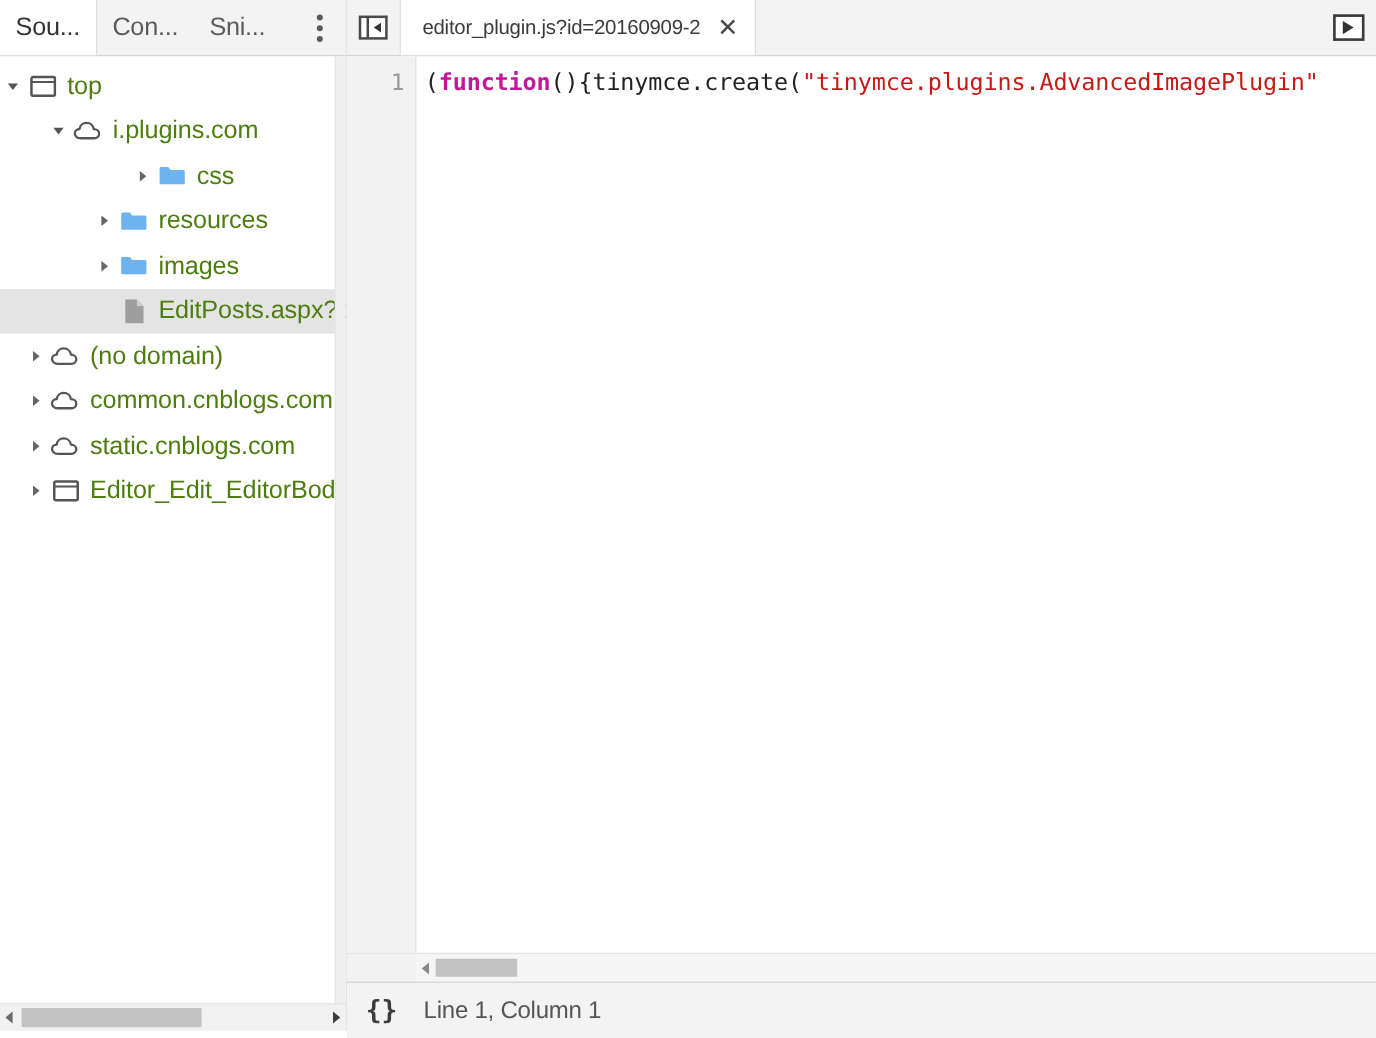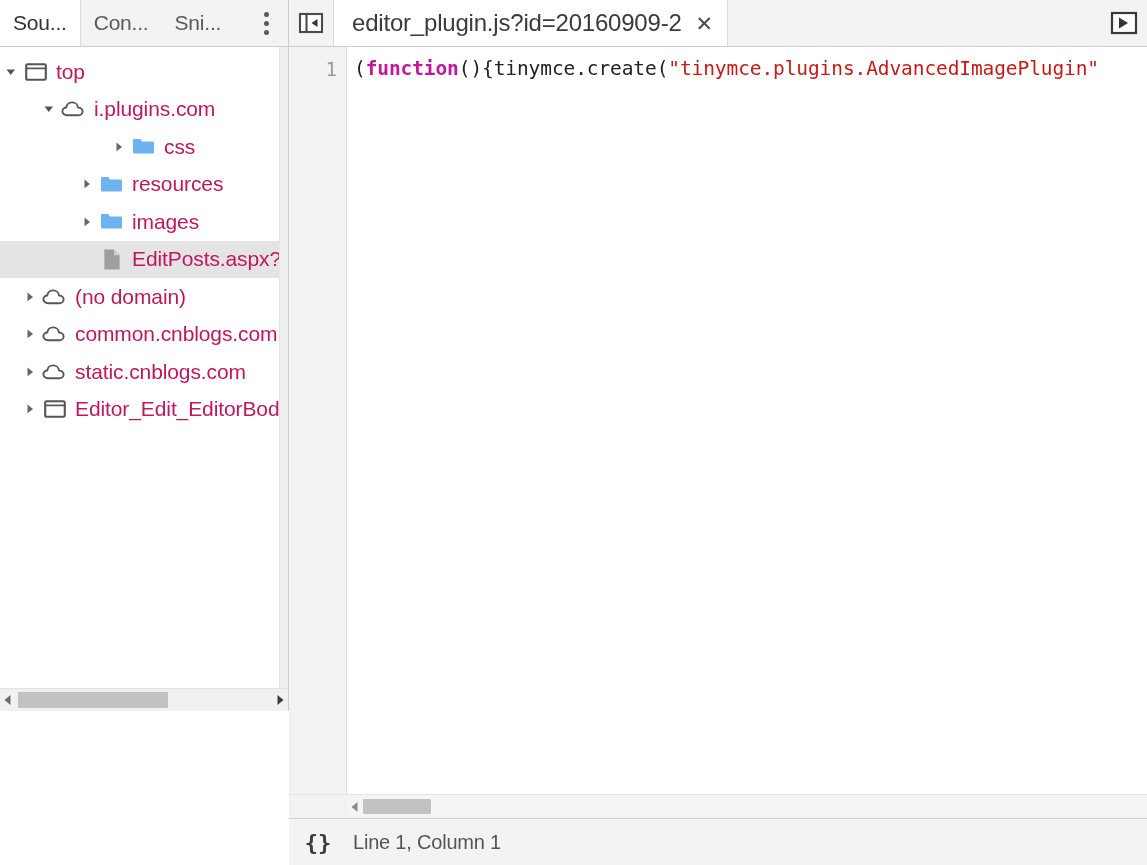--- a/index.html
+++ b/index.html
@@ -18,21 +18,21 @@
     width: 1147px;
     height: 865px;
     display: flex;
     flex-direction: row;
   }
 
   
   .sidebar {
     position: relative;
     width: 289px;
-    height: 711px;
+    height: 859px;
     background: #ffffff;
     box-sizing: border-box;
     border-right: 1px solid #cdcdcd;
     display: flex;
     flex-direction: column;
     flex: 0 0 289px;
   }
 
   .sidebar-tabbar {
     position: relative;
@@ -121,21 +121,21 @@
     flex: 0 0 auto;
     width: 27px;
     display: flex;
     align-items: center;
     justify-content: center;
   }
   .node-icon svg { display: block; }
 
   .node-label {
     font-size: 21px;
-    color: #be185d;
+    color: #4d7c0f;
     letter-spacing: -0.1px;
     padding-left: 7px;
     overflow: hidden;
   }
 
   
   .sb-hscroll {
     position: relative;
     height: 22px;
     flex: 0 0 22px;
@@ -215,21 +215,21 @@
     display: flex;
     align-items: center;
     background: #ffffff;
     border-left: 1px solid #dcdcdc;
     border-right: 1px solid #dcdcdc;
     padding: 0 14px 0 18px;
     gap: 14px;
     cursor: default;
   }
   .editor-tab .title {
-    font-size: 24px;
+    font-size: 17px;
     color: #3b3b3b;
     letter-spacing: -0.2px;
     white-space: nowrap;
   }
   .editor-tab .close {
     font-size: 21px;
     color: #4a4a4a;
     line-height: 1;
     cursor: default;
   }

